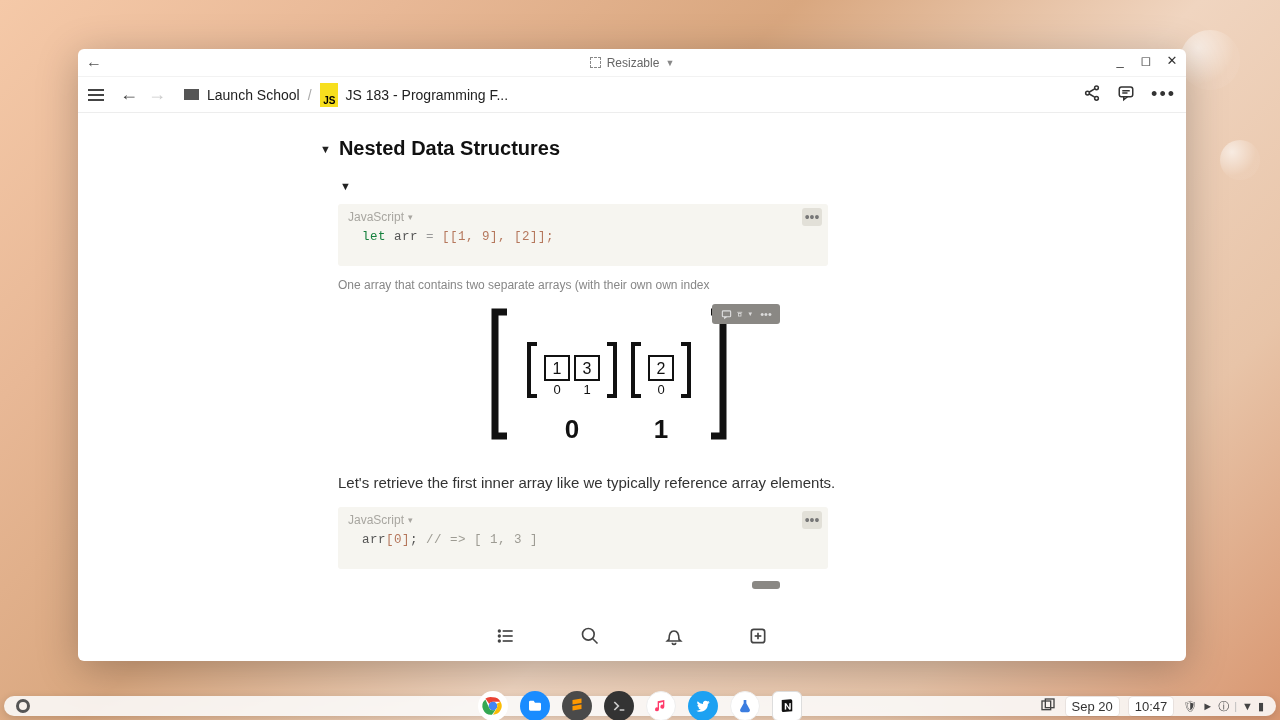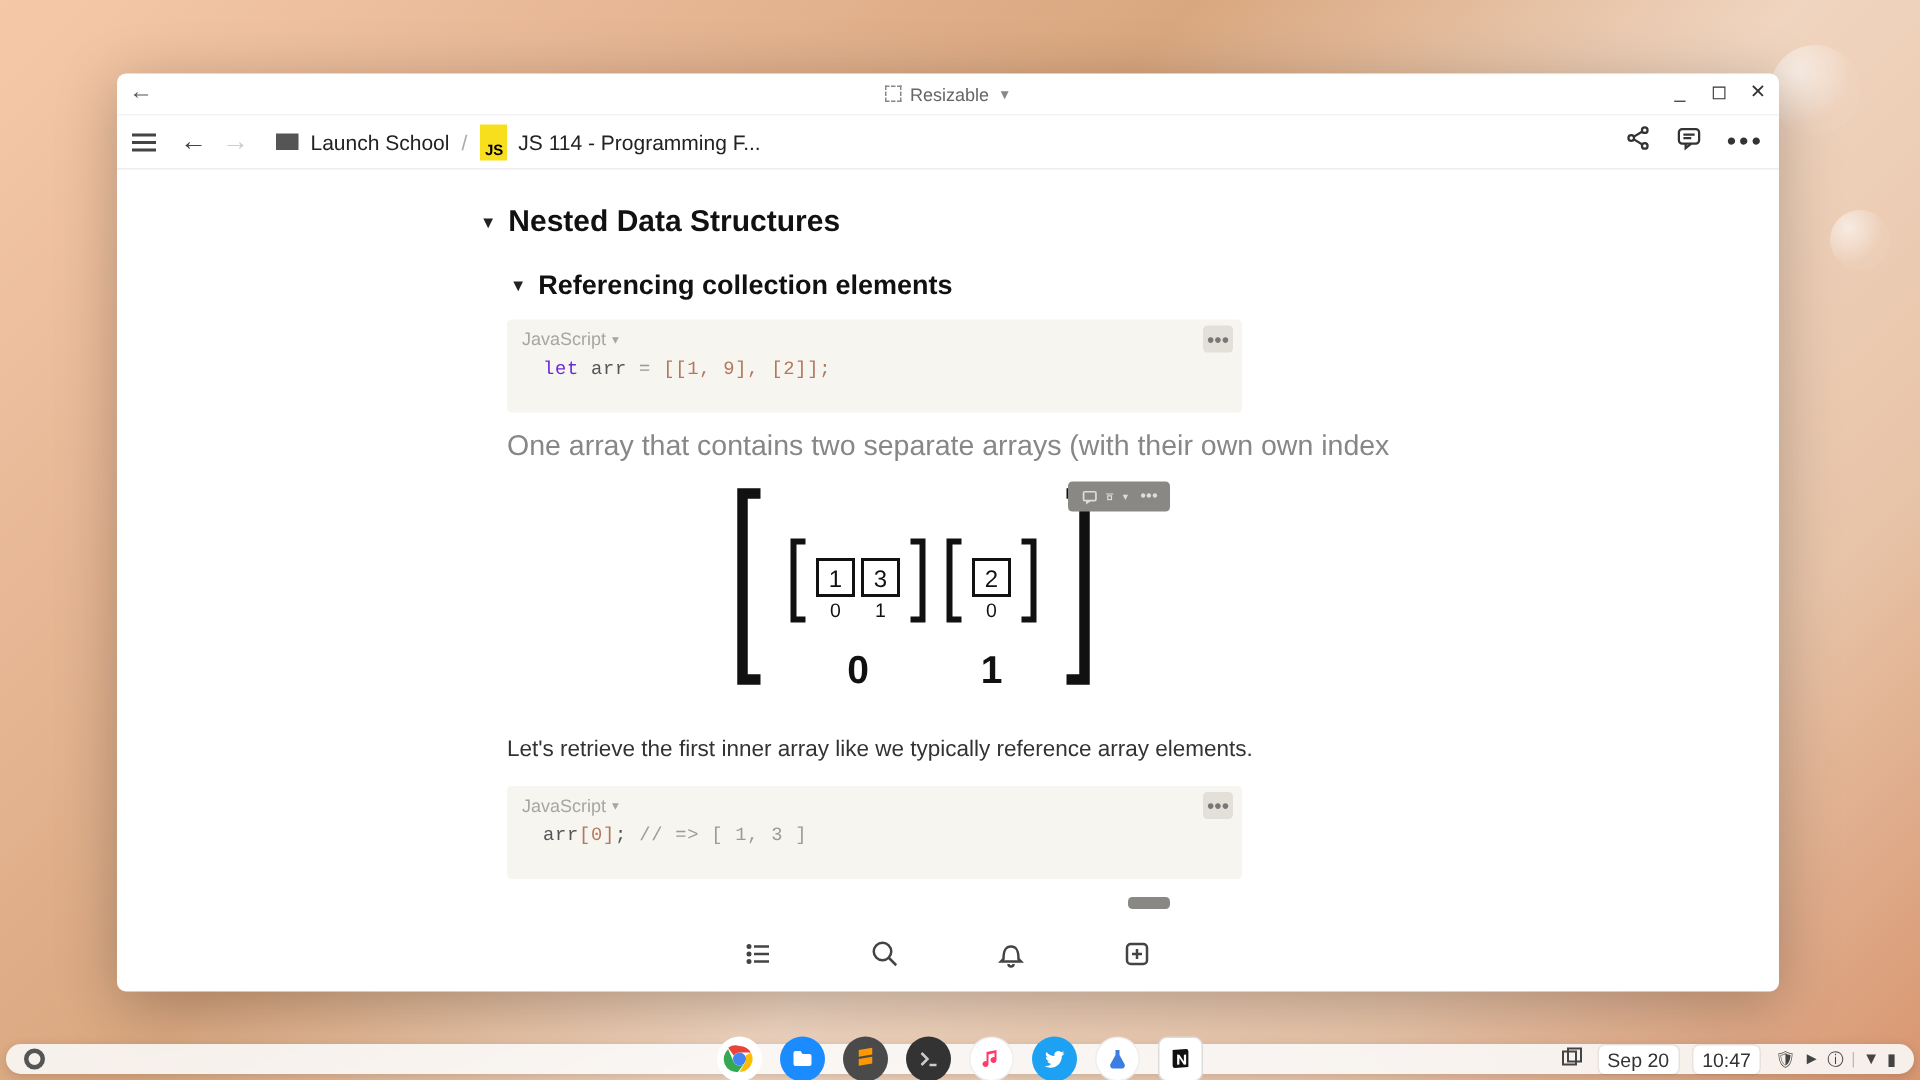--- a/index.html
+++ b/index.html
@@ -67,23 +67,23 @@
   .h2 { font-size:18px; font-weight:700; color:#111; display:flex; align-items:center; gap:8px; margin-bottom:12px; margin-left:2px;}
   .caret { font-size:11px; color:#222; }
 
   .code-block {
     background:#f6f5f0; border-radius:3px; width:490px; margin-left:0; margin-top:4px; margin-bottom:12px;
     position:relative; padding-bottom:18px;
   }
   .code-header { display:flex; align-items:center; padding:6px 10px 2px; font-size:12px; color:#a8a6a0; gap:4px;}
   .code-menu { position:absolute; right:6px; top:4px; background:#e2e0d8; color:#777; font-size:14px; border-radius:3px; width:20px; height:18px; display:flex; align-items:center; justify-content:center;}
   .code-body { font-family: SFMono-Regular, Consolas, "Liberation Mono", Menlo, monospace; font-size:12.5px; padding: 4px 24px; color:#555; letter-spacing:0.5px;}
-  .kw-let { color:#6d28d9; } .kw-var { color:#555;} .brk{color:#b5775c;} .num{color:#b5775c;} .eq{color:#999;} .cmt{color:#9d9b93;}
-
-  .caption { font-size:19px; color:#878787; margin:4px 0 14px 0; }
+  .kw-let { color:#15803d; } .kw-var { color:#555;} .brk{color:#b5775c;} .num{color:#b5775c;} .eq{color:#999;} .cmt{color:#9d9b93;}
+
+  .caption { font-size:12px; color:#878787; margin:4px 0 14px 0; }
   .body-text { font-size:15px; color:#333; margin:16px 0 12px; line-height:1.5; }
 
   
   .diagram-wrap { width:542px; display:flex; justify-content:center; position:relative; margin-bottom:8px;}
   .diagram-toolbar { position:absolute; right:100px; top:-2px; background:#8a8884; border-radius:3px; display:flex; gap:0; padding:2px 4px; }
   .diagram-toolbar span { width:20px; height:16px; display:flex; align-items:center; justify-content:center; color:#ddd; font-size:11px;}
 
   
   .bottom-bar { height:46px; display:flex; align-items:center; justify-content:center; gap:64px; border-top:0; }
   .bottom-bar .bi { color:#444; }
@@ -133,21 +133,21 @@
     </div>
     <div class="nav-arrows">
       <span class="nav-arrow">←</span>
       <span class="nav-arrow dim">→</span>
     </div>
     <div class="breadcrumb">
       <span class="bc-icon"></span>
       <span>Launch School</span>
       <span class="bc-sep">/</span>
       <span class="bc-js">JS</span>
-      <span>JS 114 - Programming F...</span>
+      <span>JS 183 - Programming F...</span>
     </div>
     <div class="header-right">
       <span>
         <svg viewBox="0 0 24 24" fill="none" stroke="#333" stroke-width="2">
             <circle cx="18" cy="5" r="2.5"></circle>
             <circle cx="6" cy="12" r="2.5"></circle>
             <circle cx="18" cy="19" r="2.5"></circle>
             <line x1="8" y1="11" x2="15.5" y2="6.5"></line>
             <line x1="8" y1="13" x2="15.5" y2="17.5"></line>
           </svg>
@@ -165,21 +165,20 @@
   </div>
 
   <div class="content">
     <div class="content-inner">
       <div class="h1">
         <span class="caret">▼</span>
         <span>Nested Data Structures</span>
       </div>
       <div class="h2">
         <span class="caret">▼</span>
-        <span>Referencing collection elements</span>
       </div>
 
       <div class="code-block">
         <div class="code-header">
           <span>JavaScript</span>
           <span style="font-size:9px;">▾</span>
         </div>
         <div class="code-menu">•••</div>
         <div class="code-body">
           <span class="kw-let">let</span>

